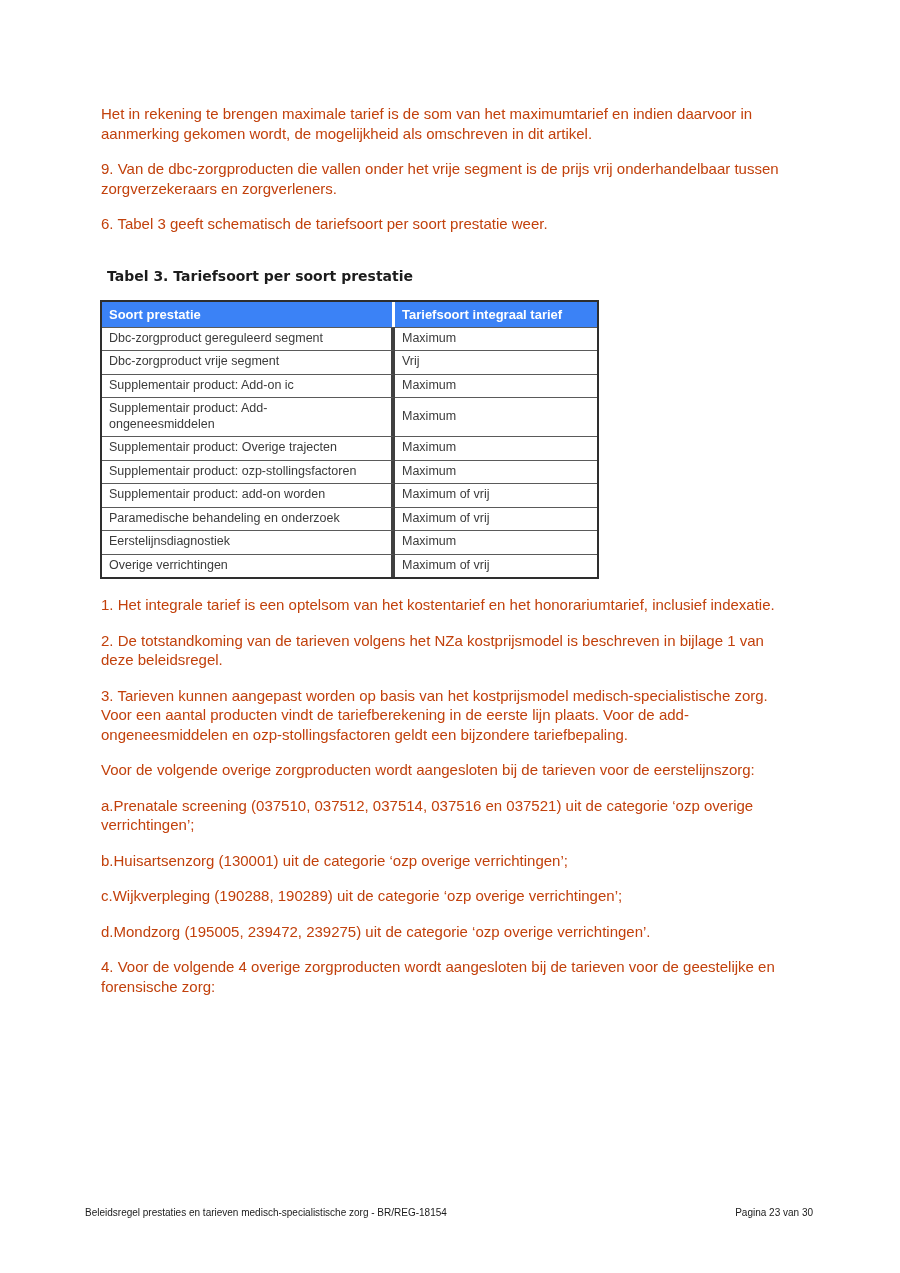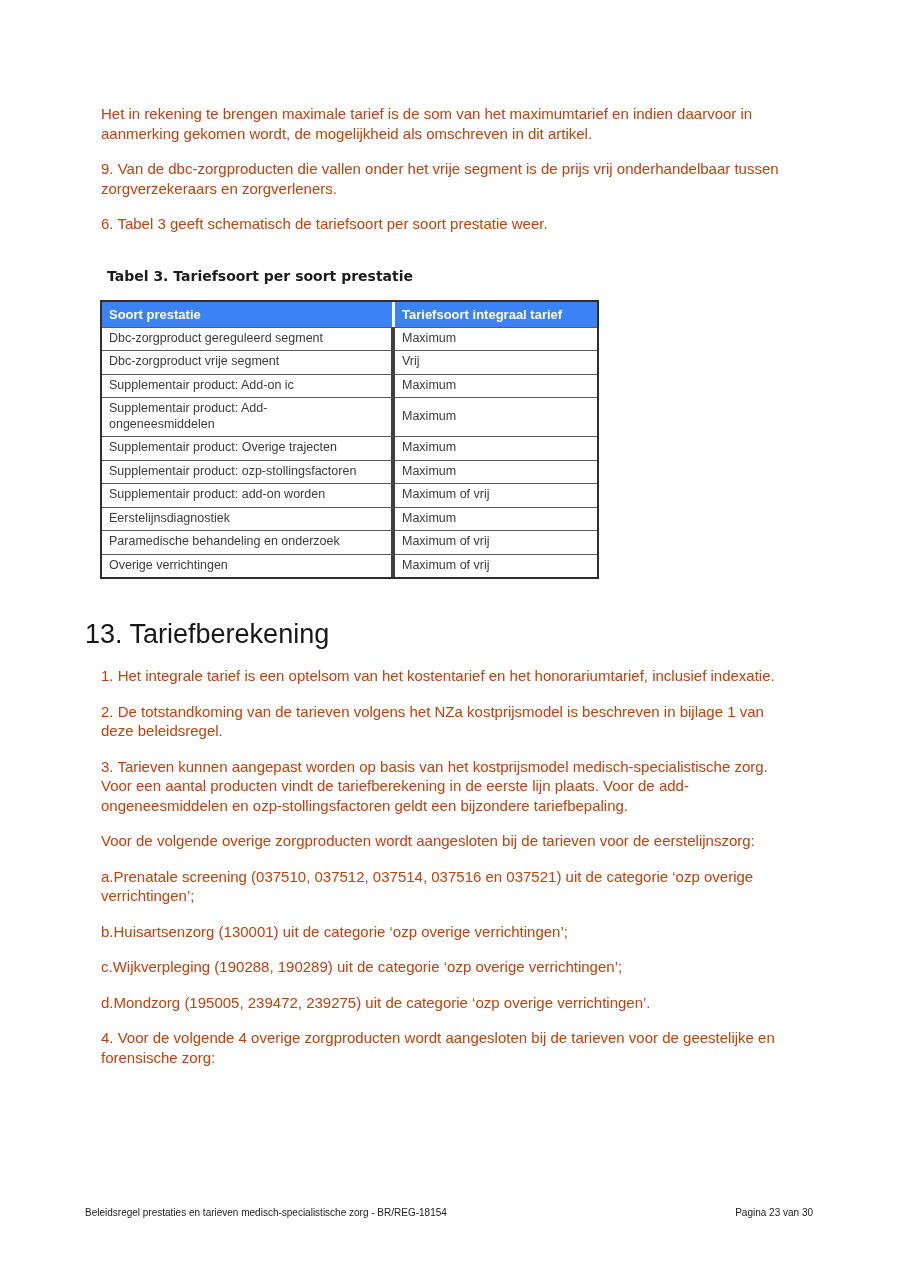--- a/index.html
+++ b/index.html
@@ -145,35 +145,34 @@
       </tr>
       <tr>
         <td>Supplementair product: ozp-stollingsfactoren</td>
         <td>Maximum</td>
       </tr>
       <tr>
         <td>Supplementair product: add-on worden</td>
         <td>Maximum of vrij</td>
       </tr>
       <tr>
+        <td>Paramedische behandeling en onderzoek</td>
+        <td>Maximum of vrij</td>
+      </tr>
+      <tr>
         <td>Eerstelijnsdiagnostiek</td>
         <td>Maximum</td>
-      </tr>
-      <tr>
-        <td>Paramedische behandeling en onderzoek</td>
-        <td>Maximum of vrij</td>
       </tr>
       <tr>
         <td>Overige verrichtingen</td>
         <td>Maximum of vrij</td>
       </tr>
     </tbody>
   </table>
 
-  <h1 class="section-heading">13. Tariefberekening</h1>
 
   <p class="body-par mt-sec-0">1. Het integrale tarief is een optelsom van het kostentarief en het honorariumtarief, inclusief indexatie.</p>
   <p class="body-par mt-sec-1">2. De totstandkoming van de tarieven volgens het NZa kostprijsmodel is beschreven in bijlage 1 van deze beleidsregel.</p>
   <p class="body-par mt-sec-2">3. Tarieven kunnen aangepast worden op basis van het kostprijsmodel medisch-specialistische zorg. Voor een aantal producten vindt de tariefberekening in de eerste lijn plaats. Voor de add-ongeneesmiddelen en ozp-stollingsfactoren geldt een bijzondere tariefbepaling.</p>
   <p class="body-par mt-sec-3">Voor de volgende overige zorgproducten wordt aangesloten bij de tarieven voor de eerstelijnszorg:</p>
   <p class="body-par mt-sec-4">a.Prenatale screening (037510, 037512, 037514, 037516 en 037521) uit de categorie ‘ozp overige verrichtingen’;</p>
   <p class="body-par mt-sec-5">b.Huisartsenzorg (130001) uit de categorie ‘ozp overige verrichtingen’;</p>
   <p class="body-par mt-sec-6">c.Wijkverpleging (190288, 190289) uit de categorie ‘ozp overige verrichtingen’;</p>
   <p class="body-par mt-sec-7">d.Mondzorg (195005, 239472, 239275) uit de categorie ‘ozp overige verrichtingen’.</p>
   <p class="body-par mt-sec-8">4. Voor de volgende 4 overige zorgproducten wordt aangesloten bij de tarieven voor de geestelijke en forensische zorg:</p>

